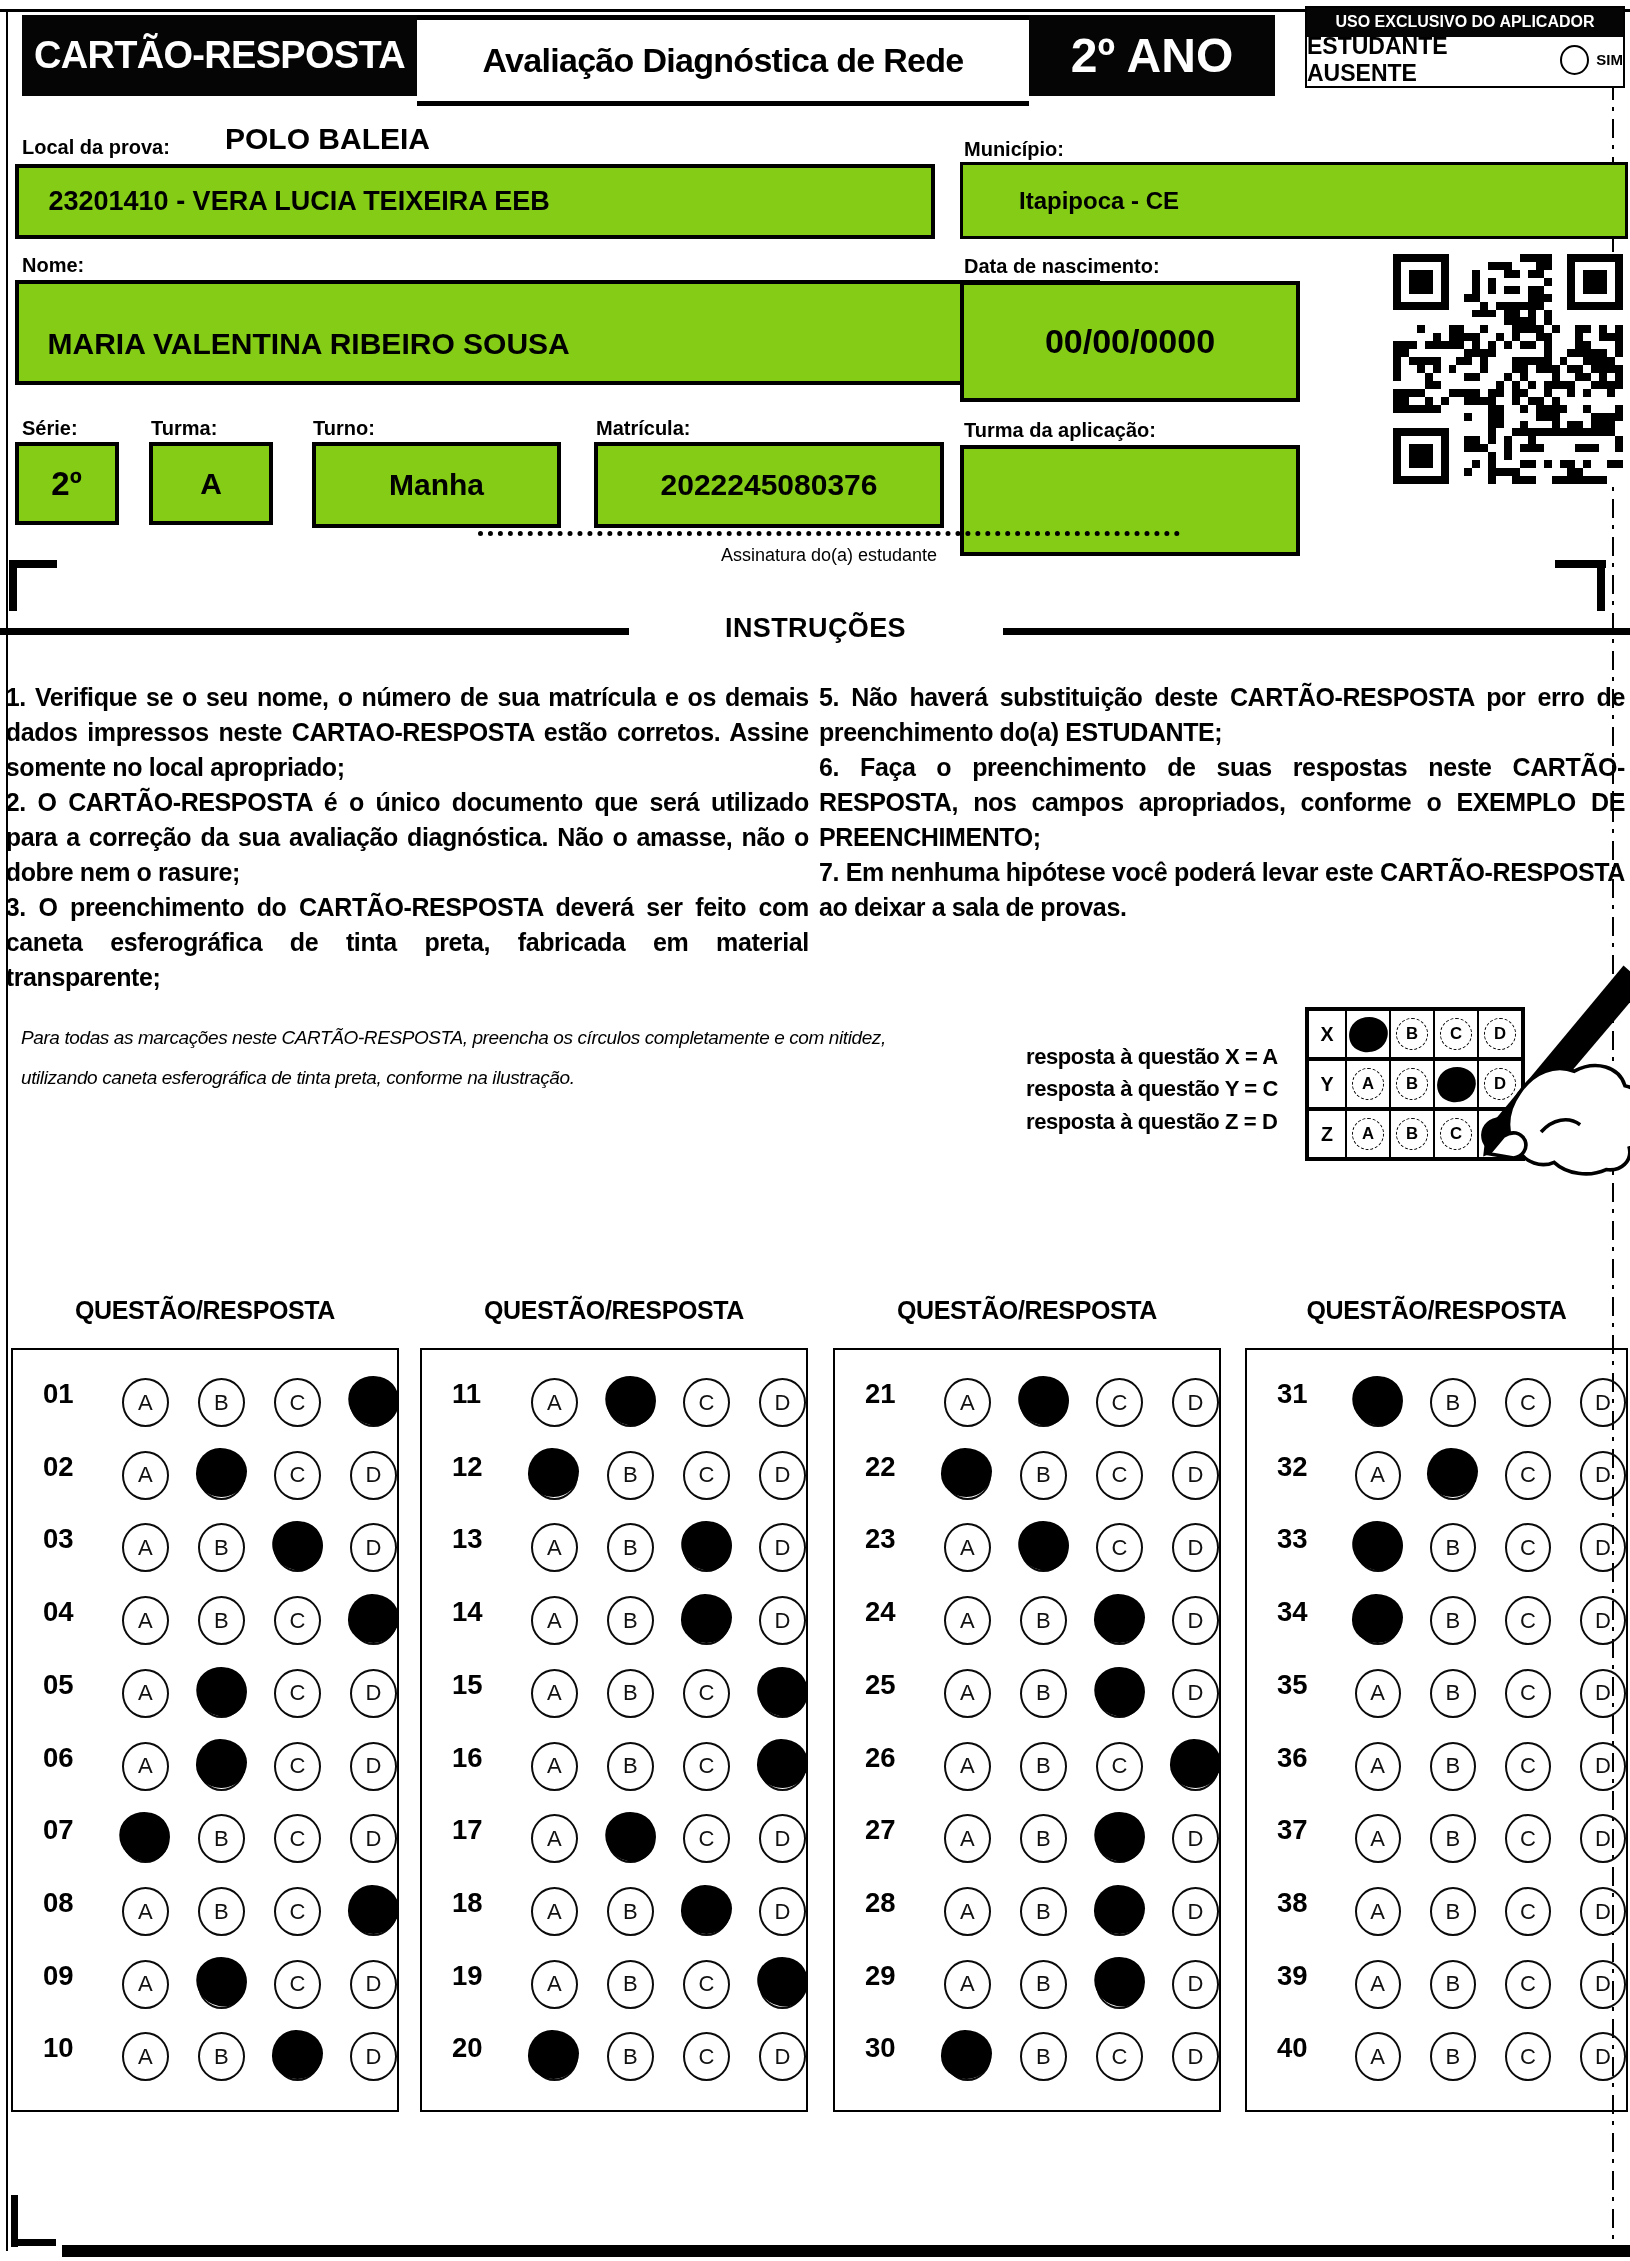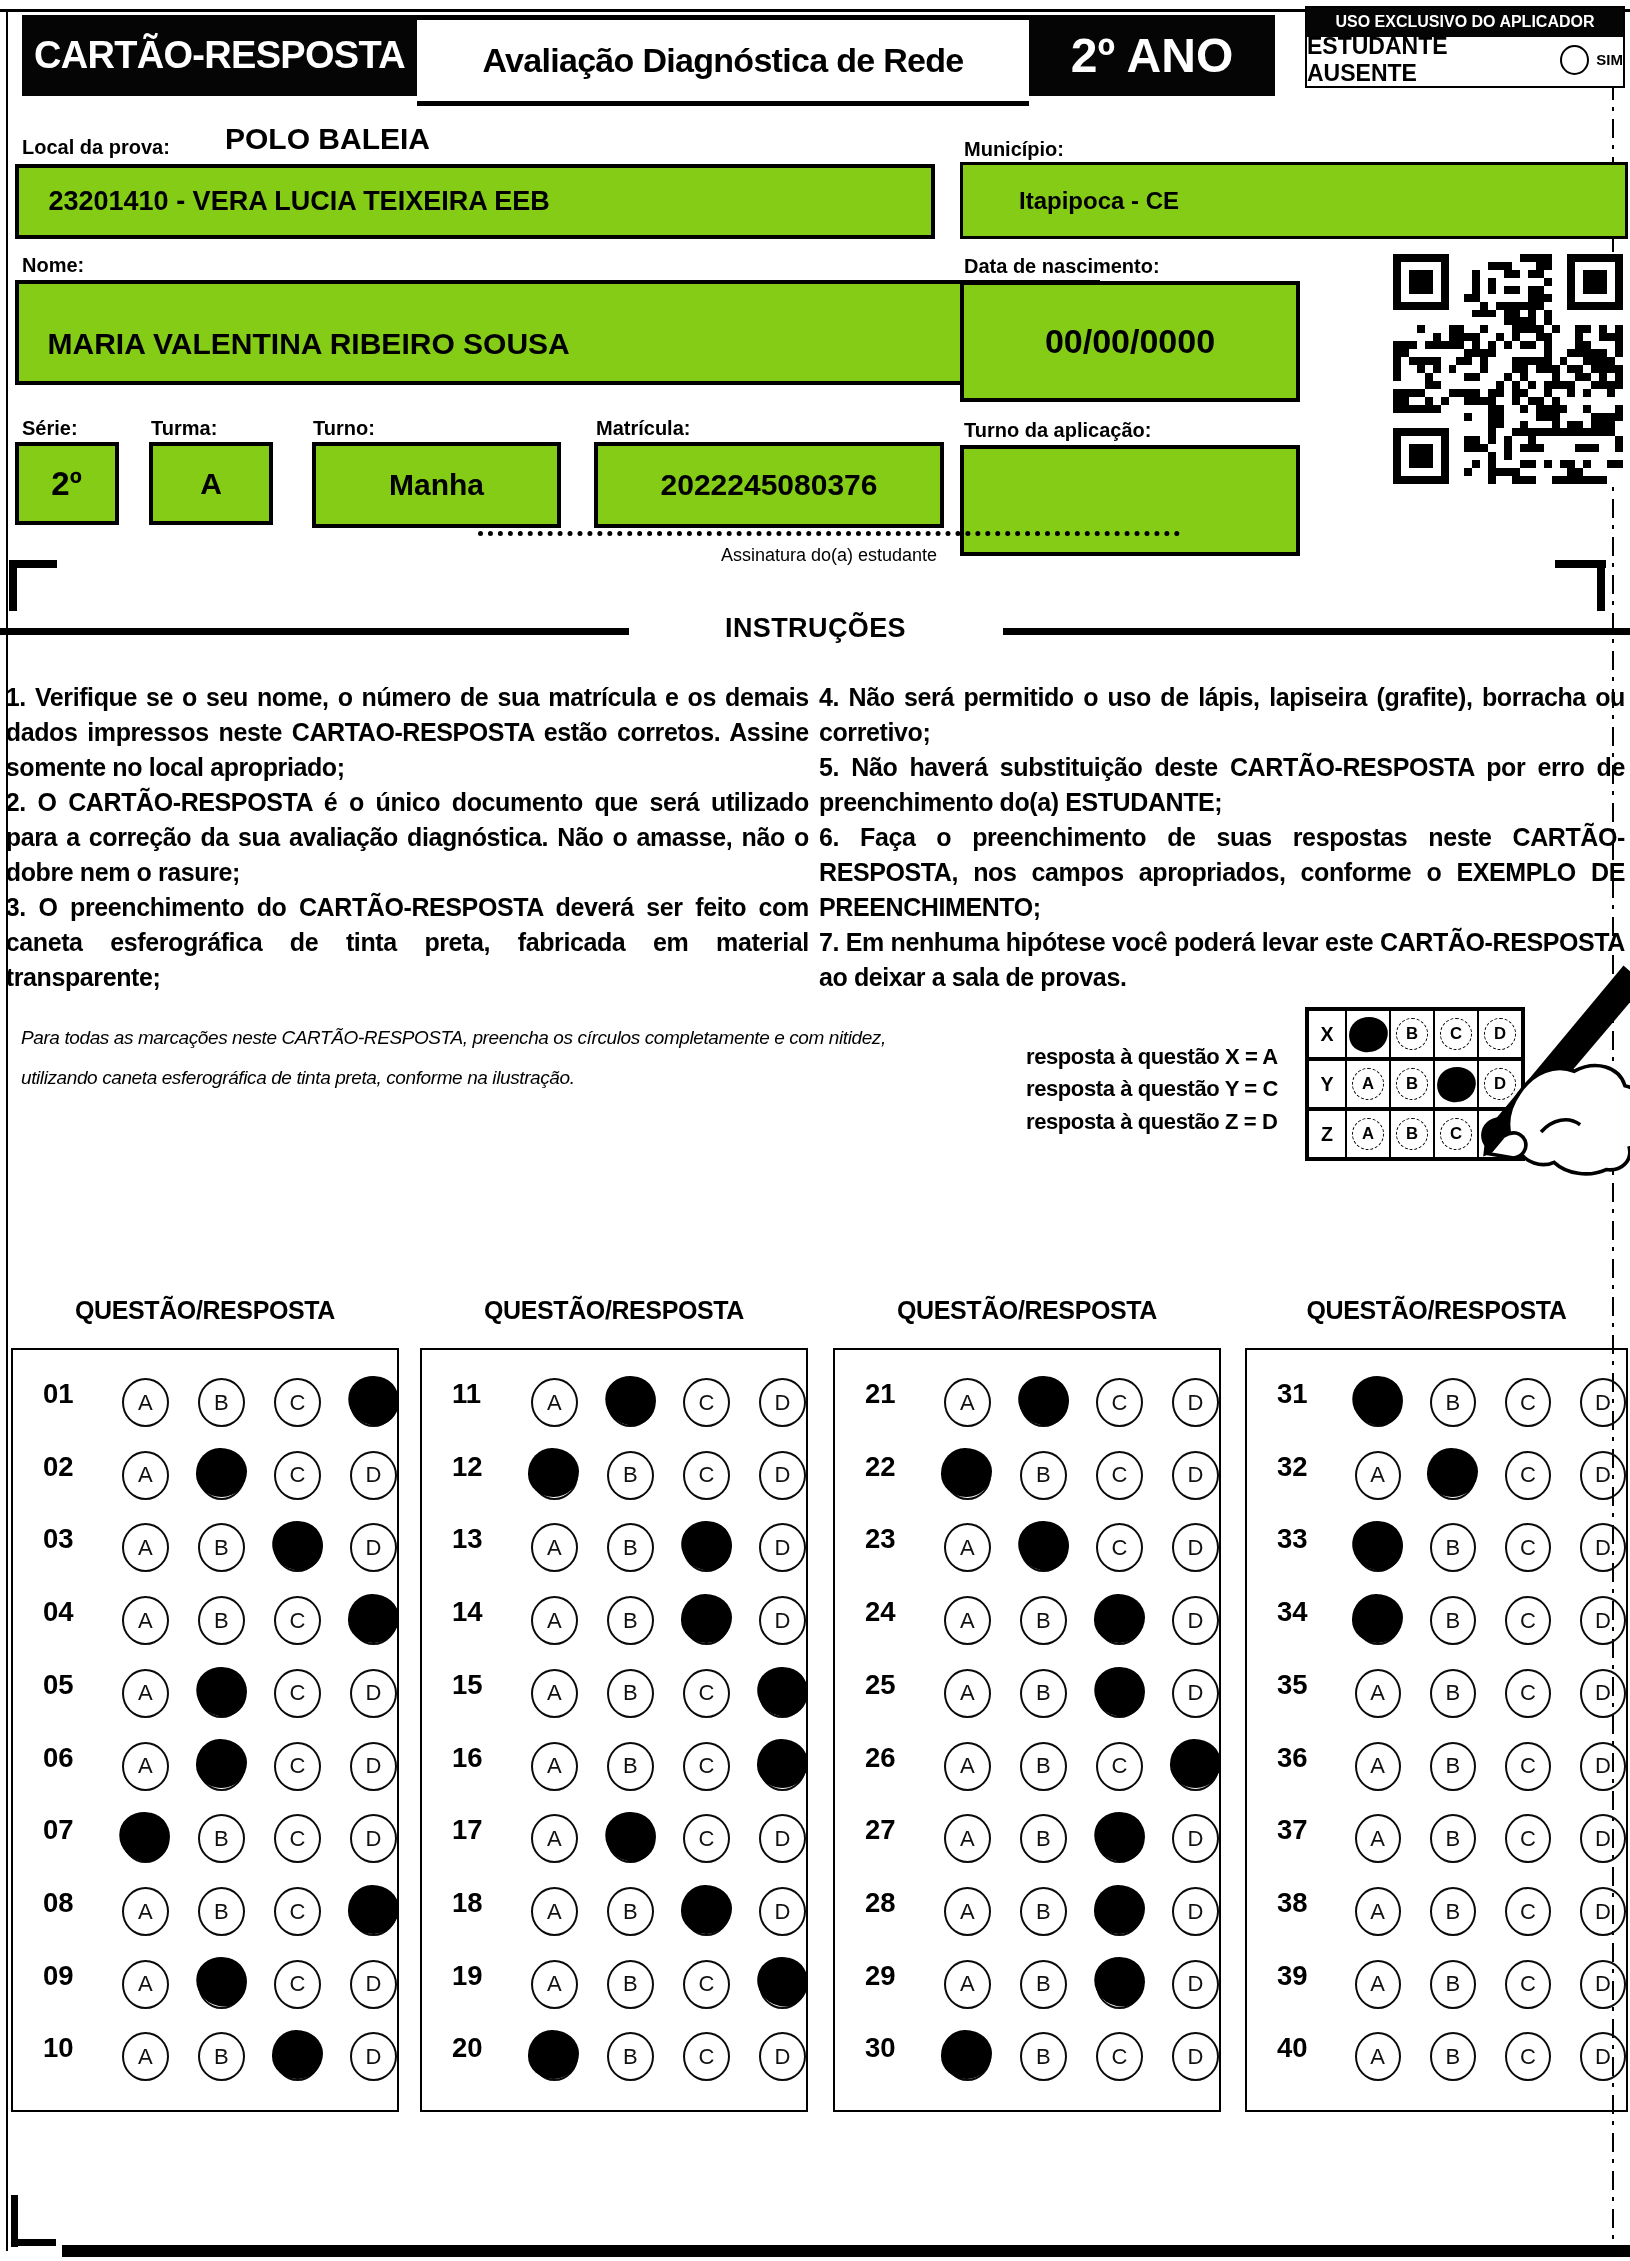--- a/index.html
+++ b/index.html
@@ -456,21 +456,21 @@
     <span class="fval">A</span>
   </div>
   <div class="abs flabel" id="turno-label">Turno:</div>
   <div class="abs fbox" id="turno-box">
     <span class="fval">Manha</span>
   </div>
   <div class="abs flabel" id="matricula-label">Matrícula:</div>
   <div class="abs fbox" id="matricula-box">
     <span class="fval">2022245080376</span>
   </div>
-  <div class="abs flabel" id="aplicacao-label">Turno da aplicação:</div>
+  <div class="abs flabel" id="aplicacao-label">Turma da aplicação:</div>
   <div class="abs fbox" id="aplicacao-box">
     <span class="fval"></span>
   </div>
 
   <div class="abs" id="sig-line"></div>
   <div class="abs" id="sig-label">Assinatura do(a) estudante</div>
 
   <div class="abs mark" style="left:8.7px;top:560px;width:48px;height:8px;"></div>
   <div class="abs mark" style="left:8.7px;top:560px;width:8px;height:51px;"></div>
   <div class="abs mark" style="left:1555px;top:560px;width:51px;height:8px;"></div>
@@ -481,21 +481,20 @@
   <div class="abs" id="instr-title">INSTRUÇÕES</div>
   <div class="abs instr-line" id="instr-line-l"></div>
   <div class="abs instr-line" id="instr-line-r"></div>
 
   <div class="abs instr-col" id="instr-left">
     <p>1. Verifique se o seu nome, o número de sua matrícula e os demais dados impressos neste CARTAO-RESPOSTA estão corretos. Assine somente no local apropriado;</p>
     <p>2. O CARTÃO-RESPOSTA é o único documento que será utilizado para a correção da sua avaliação diagnóstica. Não o amasse, não o dobre nem o rasure;</p>
     <p>3. O preenchimento do CARTÃO-RESPOSTA deverá ser feito com caneta esferográfica de tinta preta, fabricada em material transparente;</p>
   </div>
   <div class="abs instr-col" id="instr-right">
-    <p>4. Não será permitido o uso de lápis, lapiseira (grafite), borracha ou corretivo;</p>
     <p>5. Não haverá substituição deste CARTÃO-RESPOSTA por erro de preenchimento do(a) ESTUDANTE;</p>
     <p>6. Faça o preenchimento de suas respostas neste CARTÃO-RESPOSTA, nos campos apropriados, conforme o EXEMPLO DE PREENCHIMENTO;</p>
     <p>7. Em nenhuma hipótese você poderá levar este CARTÃO-RESPOSTA ao deixar a sala de provas.</p>
   </div>
 
   <div class="abs" id="example-par">Para todas as marcações neste CARTÃO-RESPOSTA, preencha os círculos completamente e com nitidez, utilizando caneta esferográfica de tinta preta, conforme na ilustração.</div>
   <div class="abs legend-line" id="legend-0">resposta à questão X = A</div>
   <div class="abs legend-line" id="legend-1">resposta à questão Y = C</div>
   <div class="abs legend-line" id="legend-2">resposta à questão Z = D</div>
 

